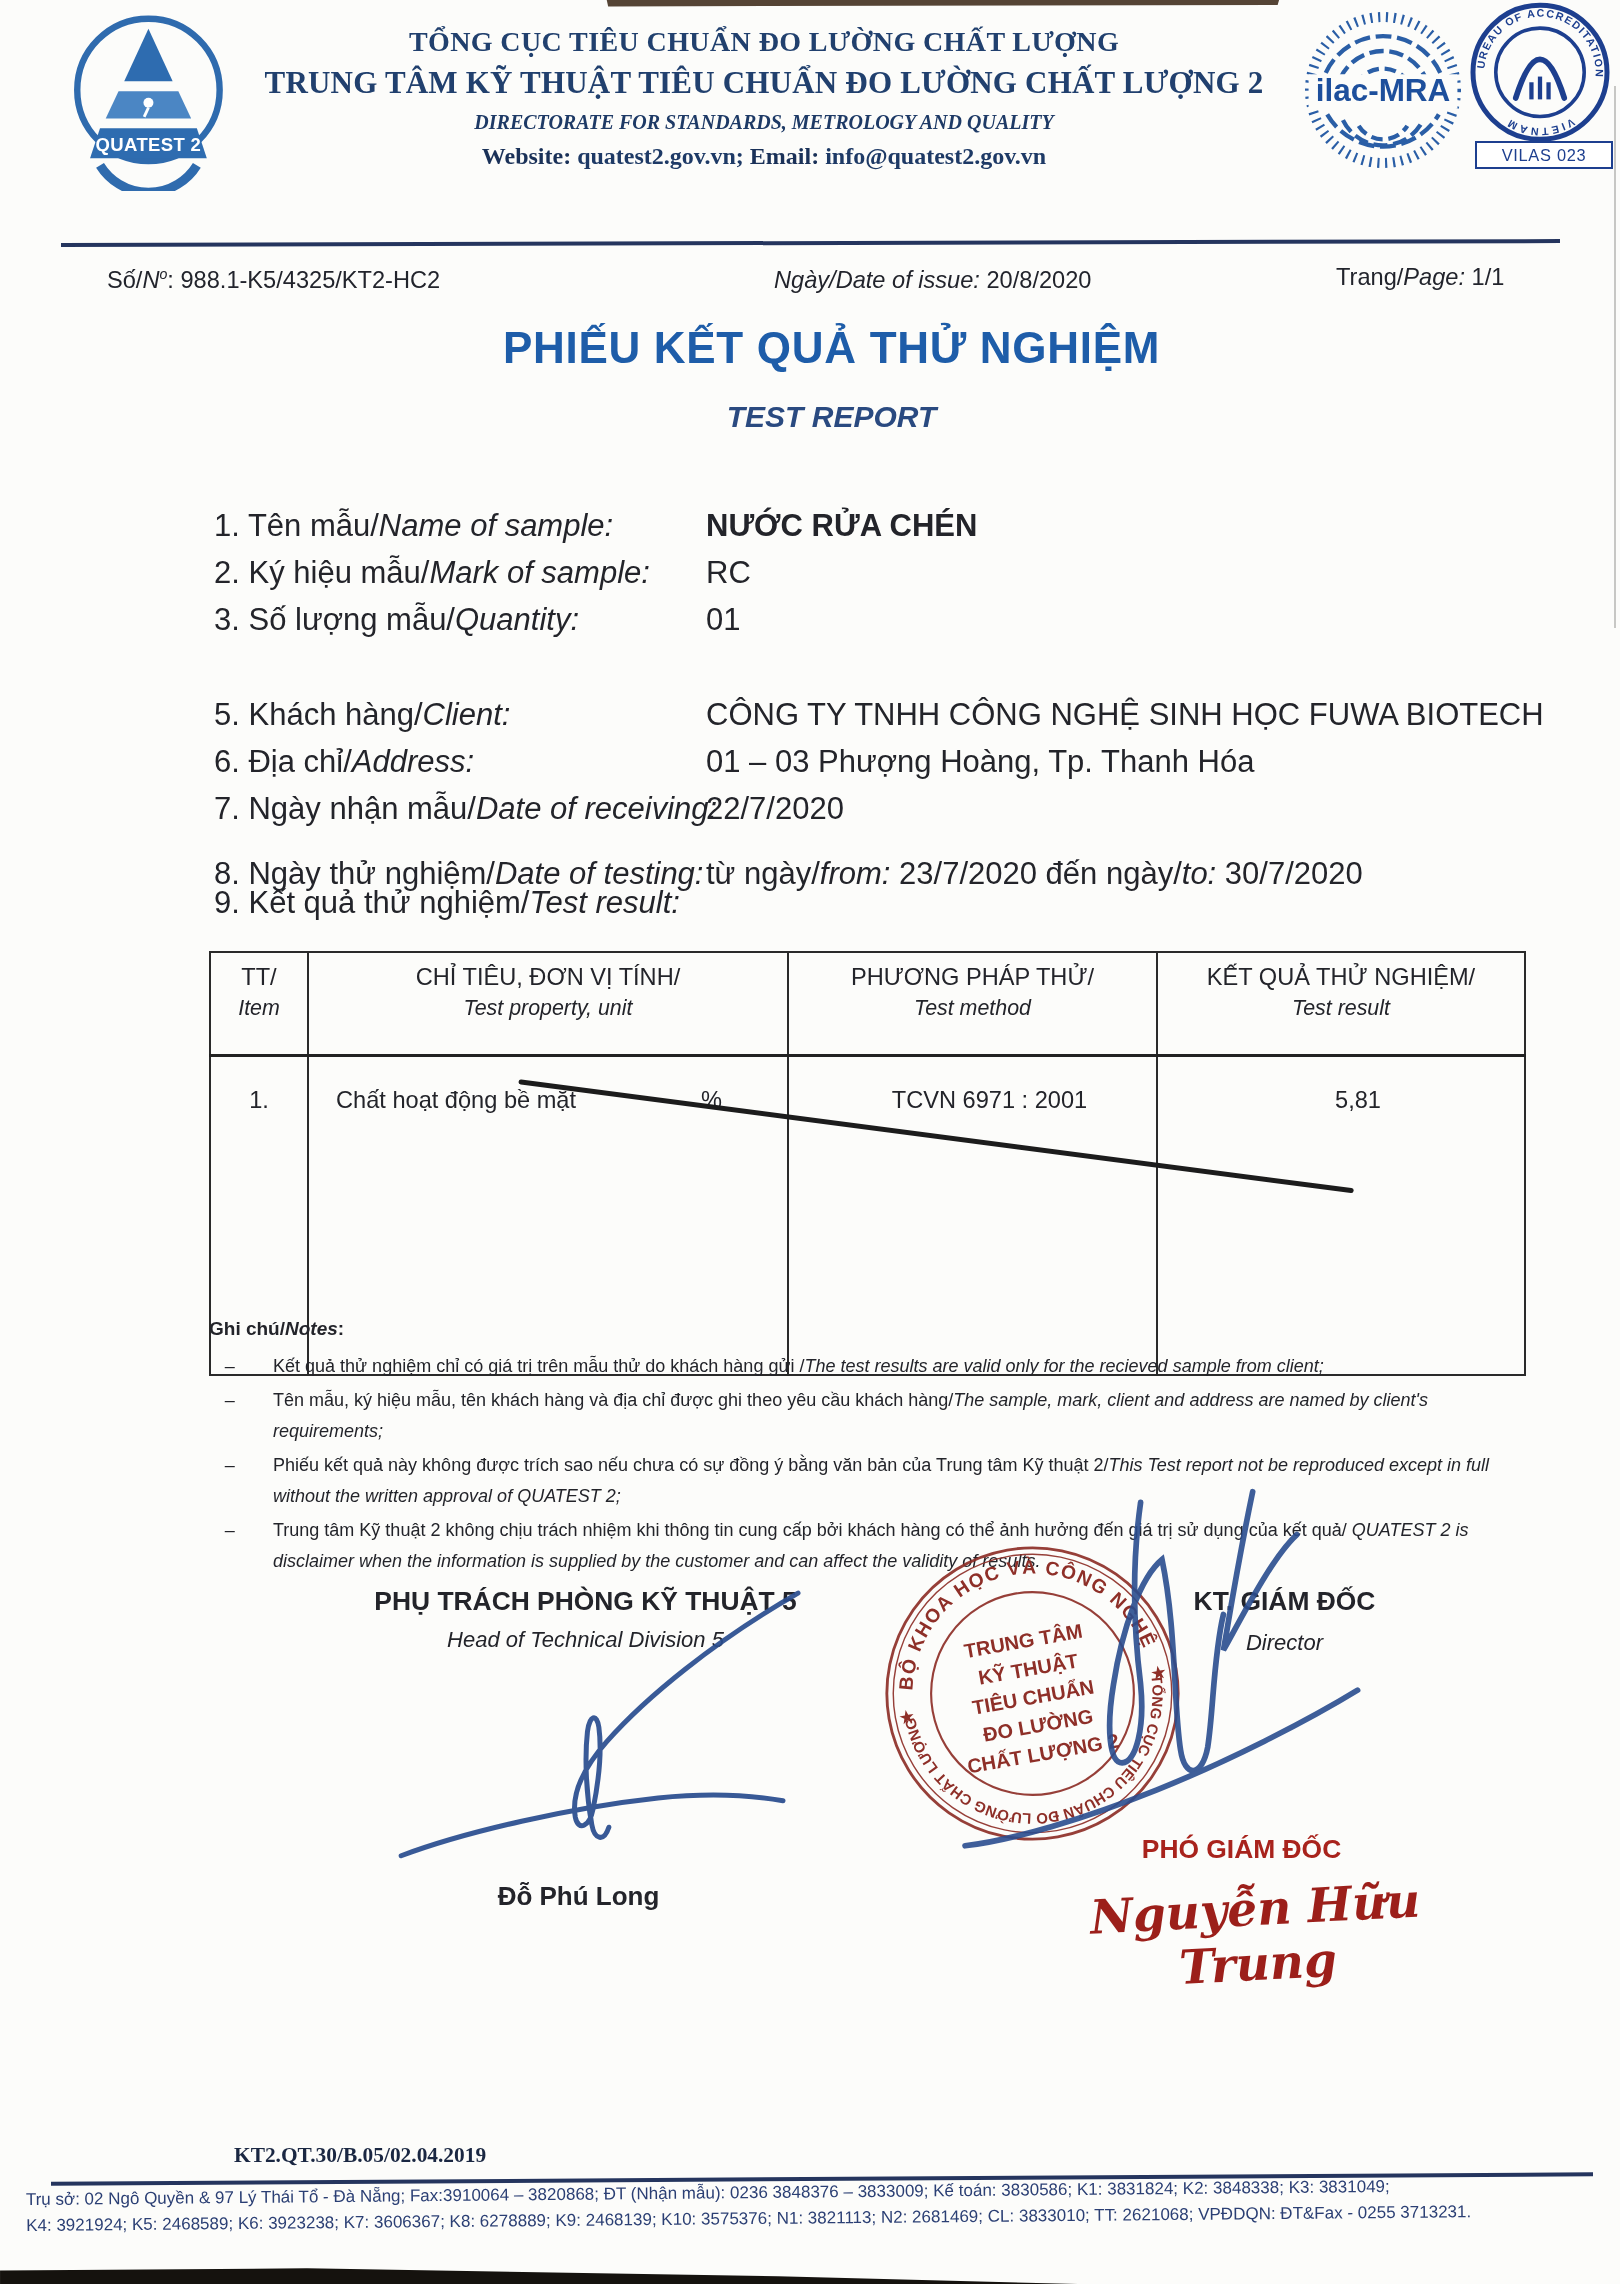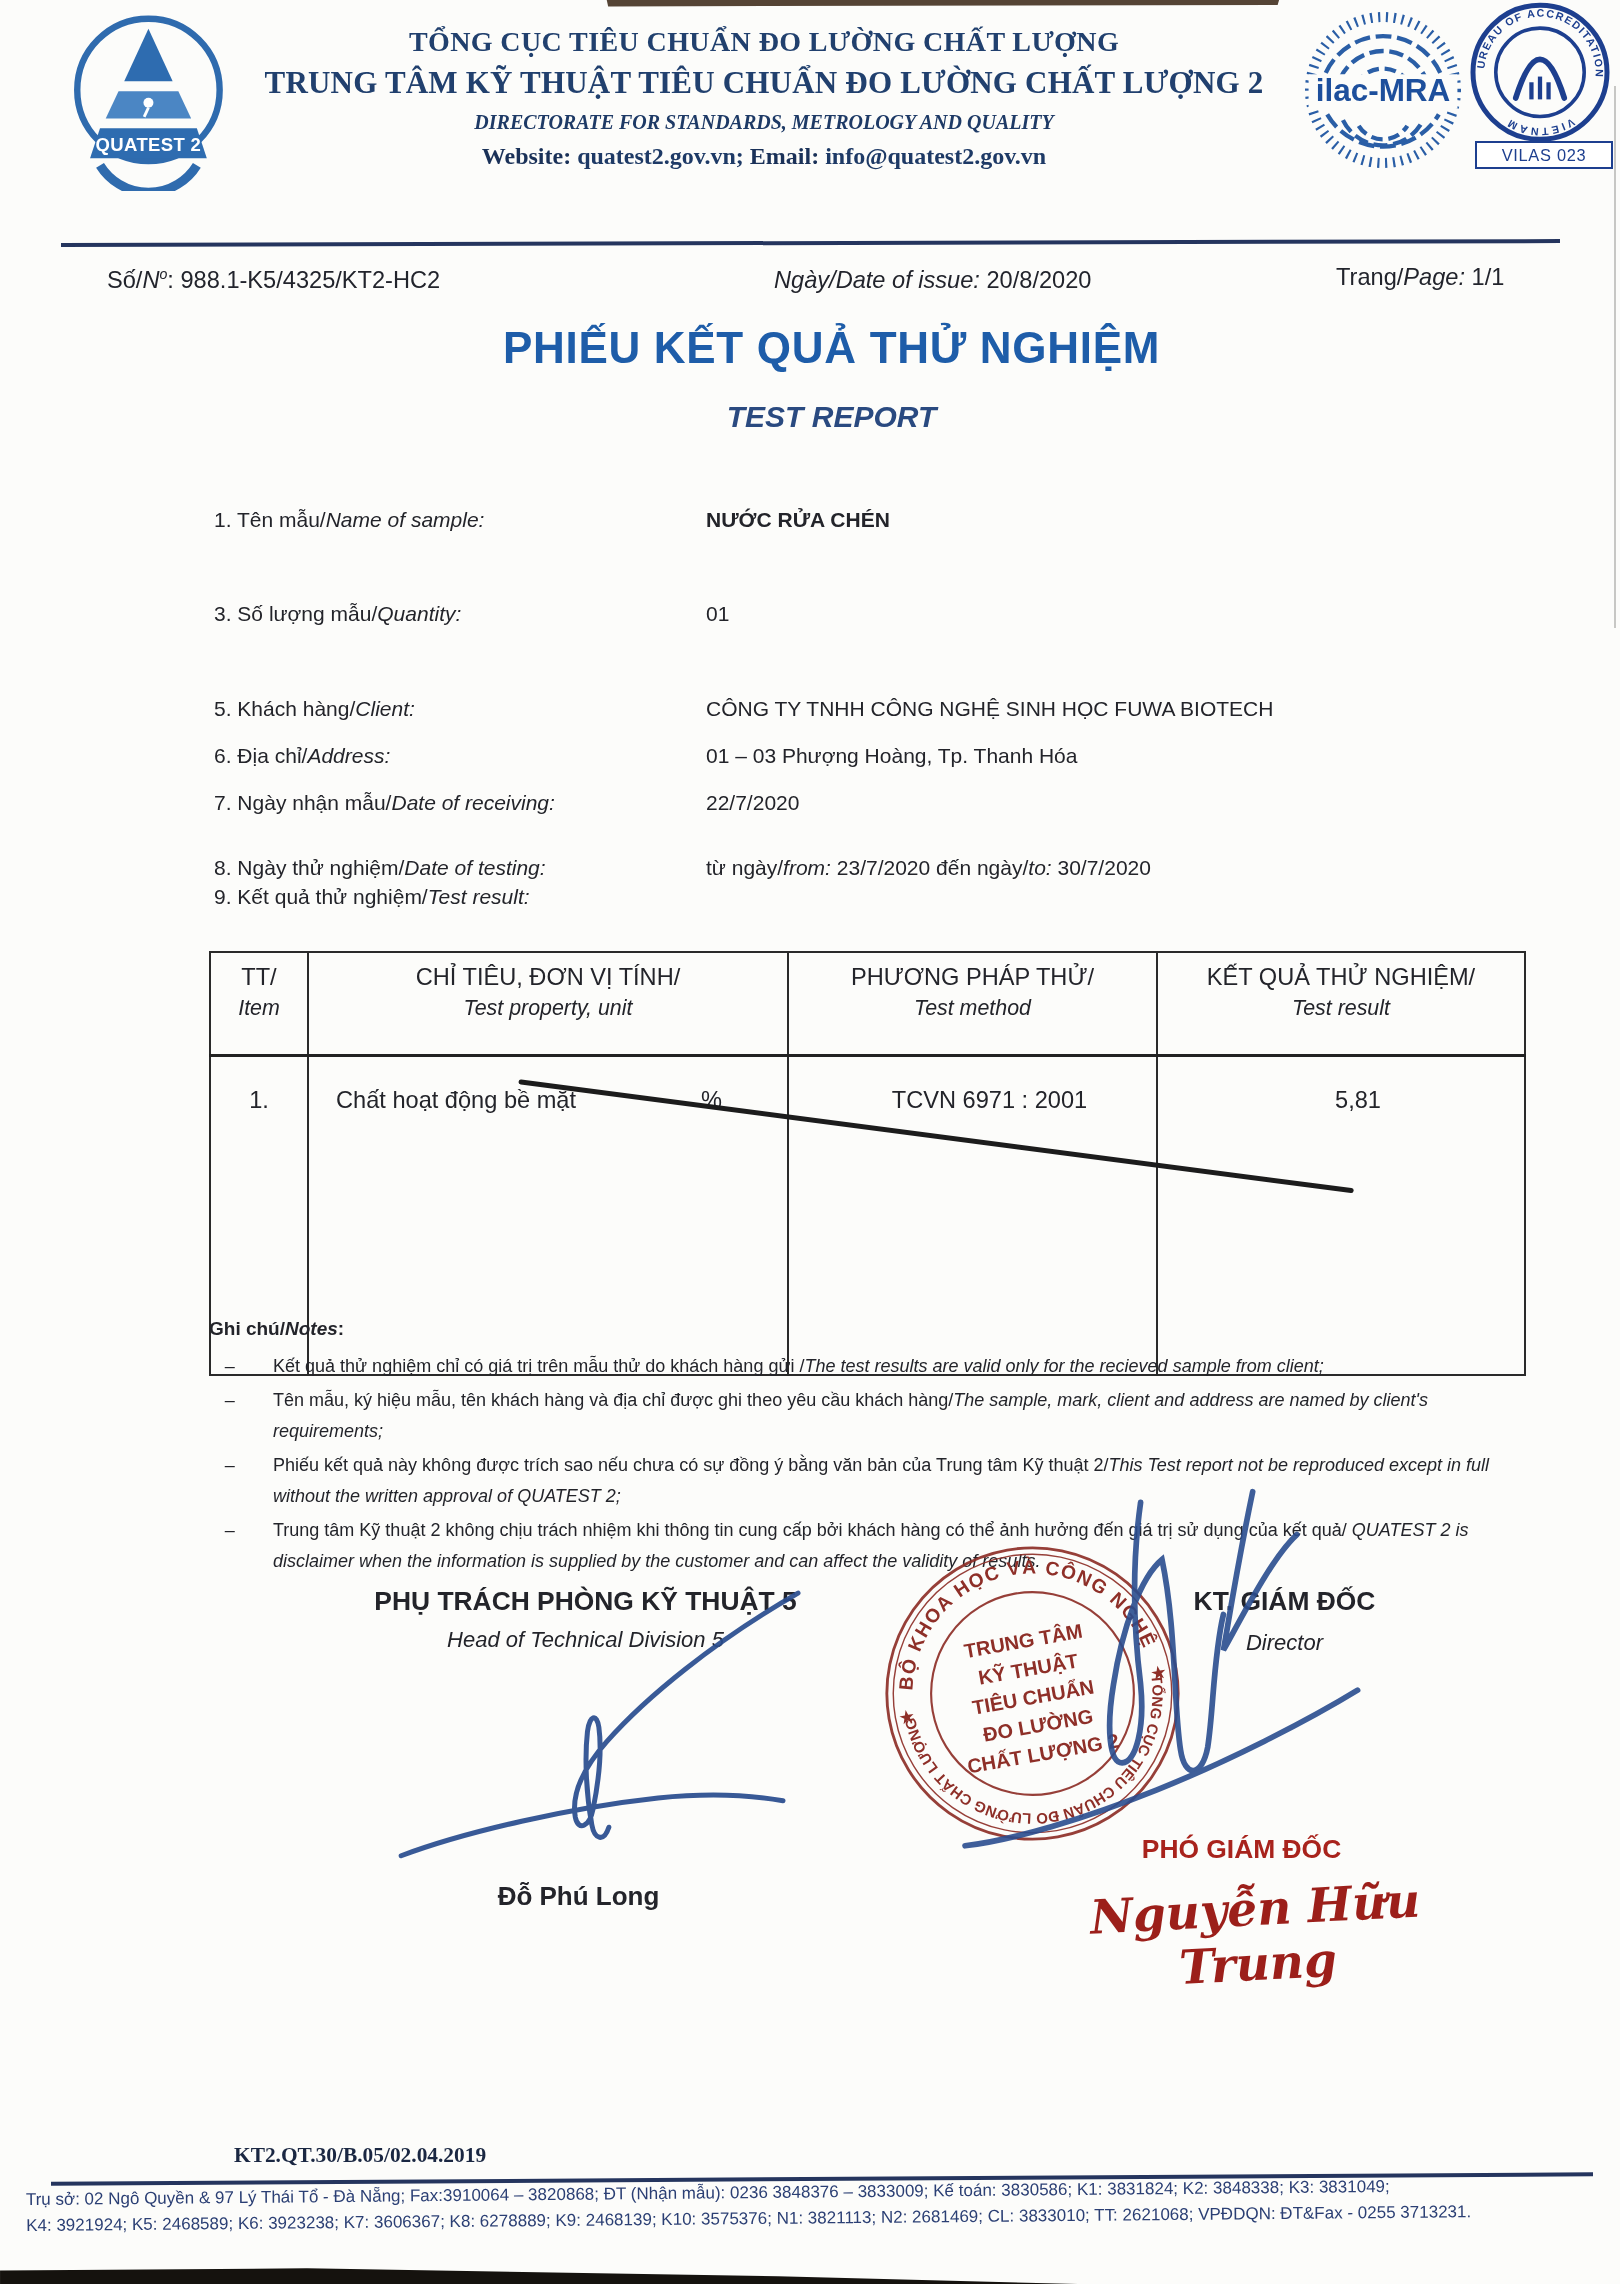--- a/index.html
+++ b/index.html
@@ -25,21 +25,21 @@
   #meta-date{left:774px;top:267px;}
   #meta-page{left:1336px;top:264px;}
   .it{font-style:italic;}
   sup{font-size:.6em;}
   
   #title-vi{left:0;top:323px;width:1663px;text-align:center;font-size:44px;font-weight:bold;
             color:#1e5da9;letter-spacing:0.7px;}
   #title-en{left:0;top:400px;width:1663px;text-align:center;font-size:30px;font-style:italic;
             font-weight:600;color:#2a4a80;}
   
-  .field-row{position:absolute;left:214px;width:1328px;font-size:21px;}
+  .field-row{position:absolute;left:214px;width:1328px;font-size:31px;}
   .field-row .val{position:absolute;left:492px;top:0;white-space:nowrap;}
   .val-bold{font-weight:bold;}
   
   #result-table{left:209px;top:922px;margin-top:29px;}
   table{border-collapse:collapse;table-layout:fixed;}
   td,th{border:2.1px solid #2a2a2a;vertical-align:top;font-weight:normal;}
   tr.hdr th{height:89px;border-bottom:3.6px solid #222;text-align:center;padding-top:11.4px;}
   .th-vi{font-size:23.6px;display:block;}
   .th-en{font-size:21.4px;font-style:italic;display:block;margin-top:4.3px;}
   tr.data td{height:286px;padding-top:30px;font-size:23.6px;}
@@ -134,20 +134,23 @@
   <div class="abs meta" id="meta-so"><span>Số/</span><span class="it"><span>N</span><sup>o</sup></span><span>: </span><span>988.1-K5/4325/KT2-HC2</span></div>
   <div class="abs meta" id="meta-date"><span class="it">Ngày/Date of issue:</span><span> 20/8/2020</span></div>
   <div class="abs meta" id="meta-page"><span>Trang/</span><span class="it">Page:</span><span> 1/1</span></div>
 
   <div class="abs" id="title-vi">PHIẾU KẾT QUẢ THỬ NGHIỆM</div>
   <div class="abs" id="title-en">TEST REPORT</div>
 
   <div class="field-row" style="top:508px">
     <span>1. </span><span>Tên mẫu/</span><span class="it">Name of sample:</span>
     <span class="val val-bold">NƯỚC RỬA CHÉN</span></div>
+  <div class="field-row" style="top:555px">
+    <span>2. </span><span>Ký hiệu mẫu/</span><span class="it">Mark of sample:</span>
+    <span class="val">RC</span></div>
   <div class="field-row" style="top:602px">
     <span>3. </span><span>Số lượng mẫu/</span><span class="it">Quantity:</span>
     <span class="val">01</span></div>
   <div class="field-row" style="top:697px">
     <span>5. </span><span>Khách hàng/</span><span class="it">Client:</span>
     <span class="val">CÔNG TY TNHH CÔNG NGHỆ SINH HỌC FUWA BIOTECH</span></div>
   <div class="field-row" style="top:744px">
     <span>6. </span><span>Địa chỉ/</span><span class="it">Address:</span>
     <span class="val">01 – 03 Phượng Hoàng, Tp. Thanh Hóa</span></div>
   <div class="field-row" style="top:791px">

